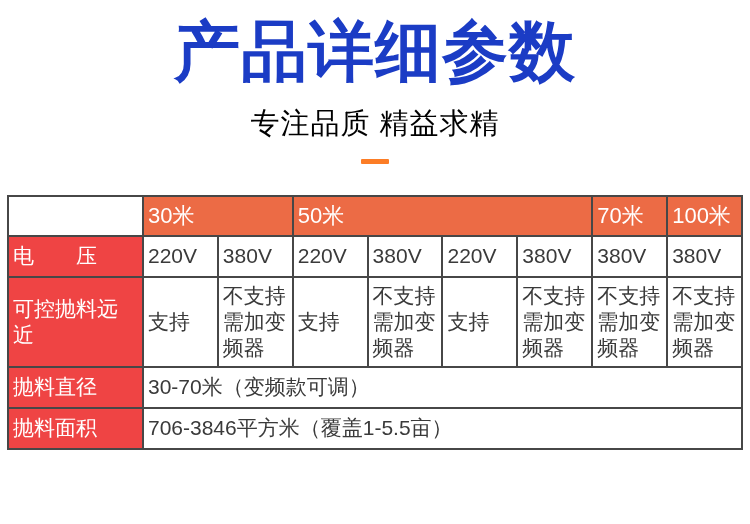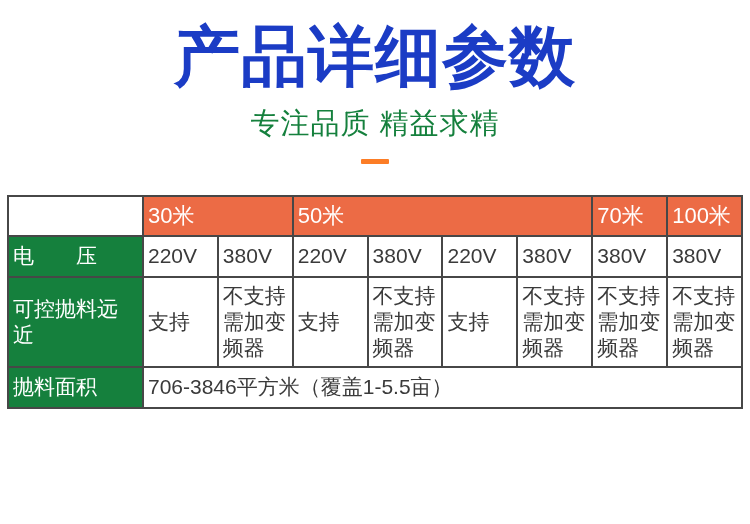--- a/index.html
+++ b/index.html
@@ -3,25 +3,25 @@
 <meta charset="utf-8">
 <style>
   html,body{margin:0;padding:0;}
   body{
     width:750px;height:524px;background:#ffffff;overflow:hidden;
     font-family:"Liberation Sans","DejaVu Sans",sans-serif;
   }
   .hero{text-align:center;padding-top:18px;}
   .title{
     margin:0;font-size:66px;line-height:1.18;font-weight:900;
-    color:#1b3cc5;letter-spacing:1px;
+    color:#1b3cc5;letter-spacing:1px;font-family:Liberation Mono, monospace;
   }
   .subtitle{
     margin:12px 0 8px 0;font-size:29px;line-height:1.1;font-weight:300;
-    color:#15803d;letter-spacing:1px;
+    color:#000000;letter-spacing:1px;
   }
   .accent-bar{
     width:28px;height:5px;background:#fc7d26;margin:19px auto 0 auto;
     border-radius:1px;
   }
   table.spec{
     border-collapse:collapse;table-layout:fixed;
     width:734px;margin:31px auto 0 auto;
   }
   col.c-label{width:135px;}
@@ -32,21 +32,21 @@
     overflow:hidden;
   }
   tr.r-top td{height:30px;}
   tr.r-std td{height:31px;}
   tr.r-big td{height:80px;}
   td.corner{background:#ffffff;}
   td.group{
     background:#ec6b45;color:#ffffff;font-size:22px;
   }
   td.rowlabel{
-    background:#15803d;color:#ffffff;font-size:21px;
+    background:#ef4444;color:#ffffff;font-size:21px;
   }
   td.val{background:#ffffff;border-radius:16px;}
 </style>
 </head>
 <body>
 
 <div class="hero">
   <h1 class="title">产品详细参数</h1>
   <p class="subtitle">专注品质 精益求精</p>
   <div class="accent-bar"></div>
@@ -93,19 +93,23 @@
     <td class="val">支持</td>
     <td class="val">不支持需加变频器</td>
     <td class="val">支持</td>
     <td class="val">不支持需加变频器</td>
     <td class="val">不支持需加变频器</td>
     <td class="val">不支持需加变频器</td>
   </tr>
 
 
 
+  <tr class="r-std">
+    <td class="rowlabel">抛料直径</td>
+    <td class="val" colspan="8">30-70米（变频款可调）</td>
+  </tr>
 
   <tr class="r-std">
     <td class="rowlabel">抛料面积</td>
     <td class="val" colspan="8">706-3846平方米（覆盖1-5.5亩）</td>
   </tr>
 </tbody>
   </table>
 
 </body></html>

